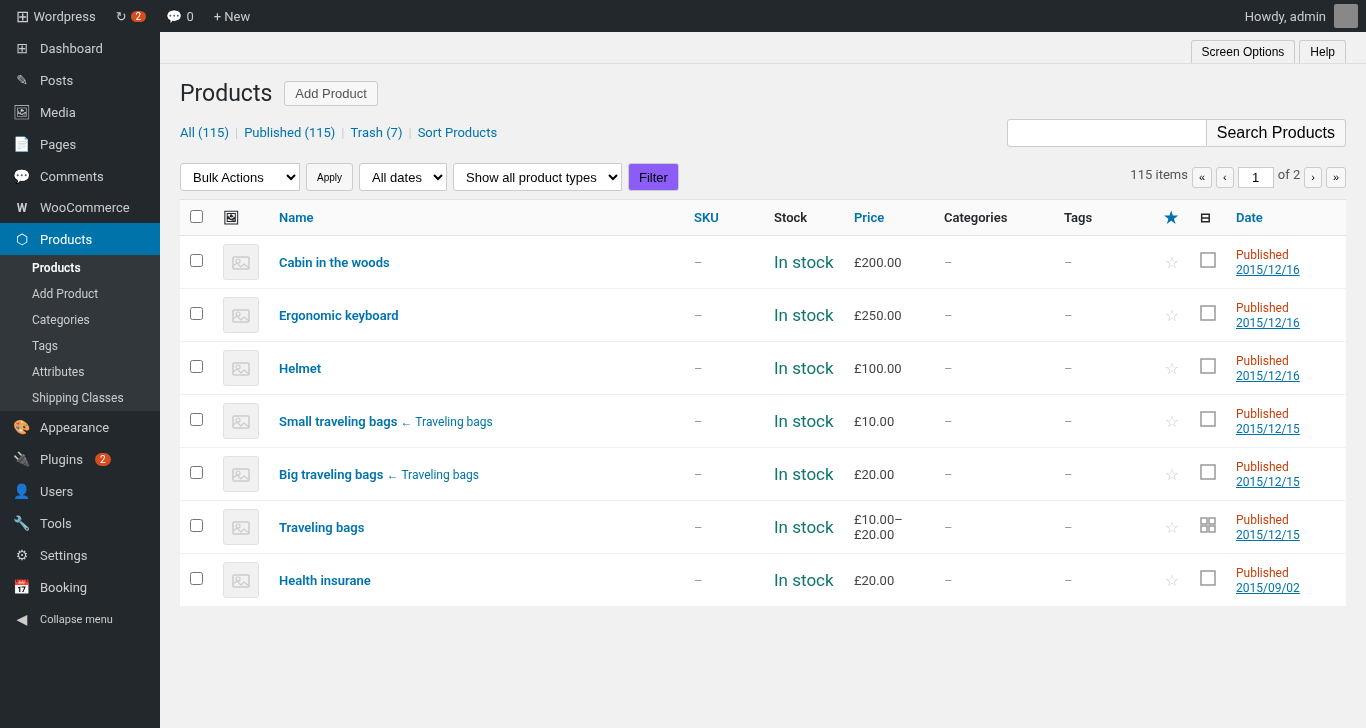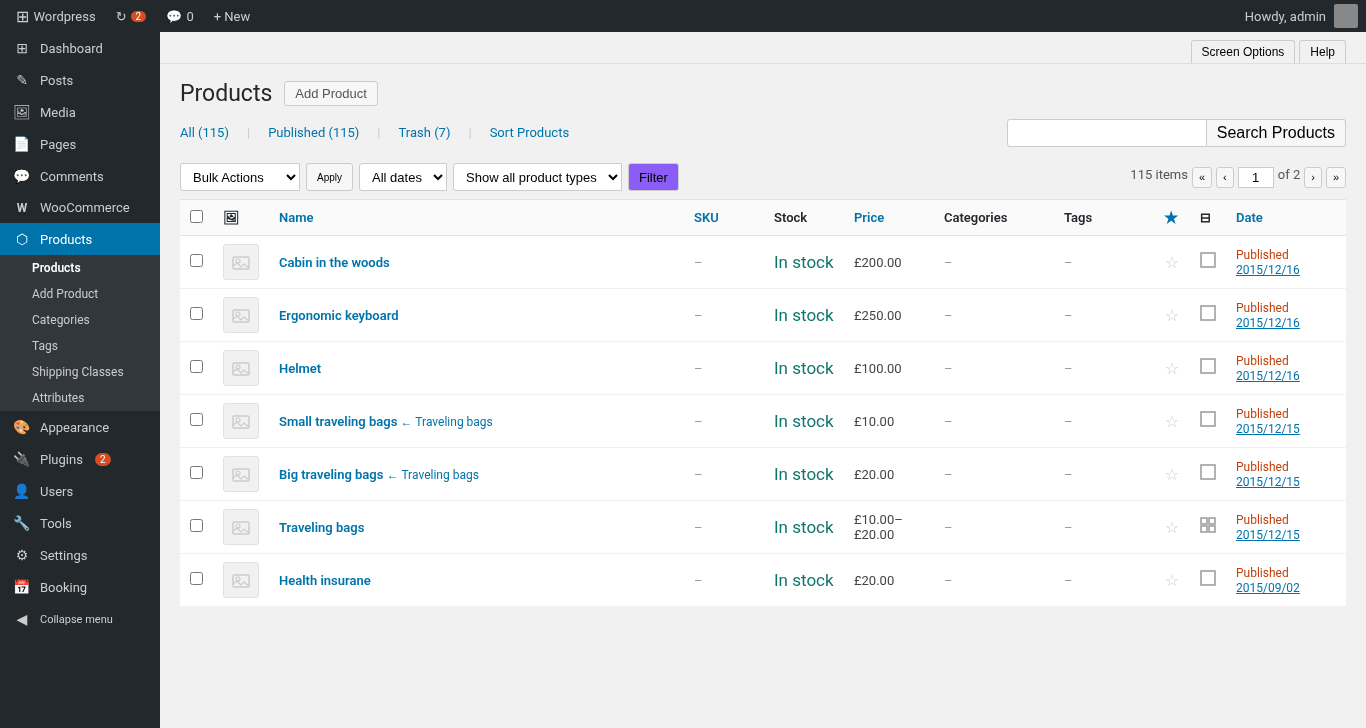--- a/index.html
+++ b/index.html
@@ -30,21 +30,21 @@
     #main-header { background: #f1f1f1; padding: 8px 20px 0 20px; display: flex; justify-content: flex-end; gap: 0; border-bottom: 1px solid #ddd; }
     .screen-options-btn, .help-btn { background: #f1f1f1; border: 1px solid #ccc; border-radius: 3px 3px 0 0; padding: 4px 10px; font-size: 12px; cursor: pointer; margin-left: 4px; border-bottom: none; }
 
     #main-content { padding: 16px 20px; }
 
     .page-title-wrap { display: flex; align-items: center; gap: 12px; margin-bottom: 12px; }
     .page-title { font-size: 23px; font-weight: 400; color: #23282d; }
     .add-product-btn { background: #f7f7f7; border: 1px solid #ccc; border-radius: 3px; padding: 4px 10px; font-size: 13px; cursor: pointer; color: #555; }
 
     
-    .filter-links { display: flex; align-items: center; gap: 12px; margin-bottom: 10px; font-size: 13px; }
+    .filter-links { display: flex; align-items: center; gap: 0; margin-bottom: 10px; font-size: 13px; }
     .filter-links a { color: #0073aa; cursor: pointer; }
     .filter-links .sep { color: #ccc; margin: 0 6px; }
 
     .actions-row { display: flex; align-items: center; gap: 6px; margin-bottom: 8px; }
     .bulk-actions-select { display: flex; align-items: center; }
     .bulk-select { border: 1px solid #ccc; border-radius: 3px 0 0 3px; padding: 4px 8px; background: #fff; font-size: 13px; min-width: 120px; height: 28px; }
     .apply-btn { background: #f7f7f7; border: 1px solid #ccc; border-radius: 3px; padding: 4px 10px; font-size: 10px; cursor: pointer; height: 28px; }
     .date-select { border: 1px solid #ccc; border-radius: 3px 0 0 3px; padding: 4px 8px; background: #fff; font-size: 13px; height: 28px; }
     .type-select { border: 1px solid #ccc; border-radius: 3px 0 0 3px; padding: 4px 8px; background: #fff; font-size: 13px; height: 28px; min-width: 160px; }
     .filter-btn { background: #8b5cf6; border: 1px solid #ccc; border-radius: 3px; padding: 4px 10px; font-size: 13px; cursor: pointer; height: 28px; }
@@ -146,22 +146,22 @@
     </div>
     <div class="sidebar-item active">
       <span class="icon">⬡</span>
       <span>Products</span>
     </div>
     <div class="sidebar-sub">
       <div class="sidebar-sub-item active">Products</div>
       <div class="sidebar-sub-item">Add Product</div>
       <div class="sidebar-sub-item">Categories</div>
       <div class="sidebar-sub-item">Tags</div>
+      <div class="sidebar-sub-item">Attributes</div>
       <div class="sidebar-sub-item">Shipping Classes</div>
-      <div class="sidebar-sub-item">Attributes</div>
     </div>
     <div class="sidebar-item">
       <span class="icon">🎨</span>
       <span>Appearance</span>
     </div>
     <div class="sidebar-item">
       <span class="icon">🔌</span>
       <span>Plugins</span>
       <span class="badge">2</span>
     </div>

